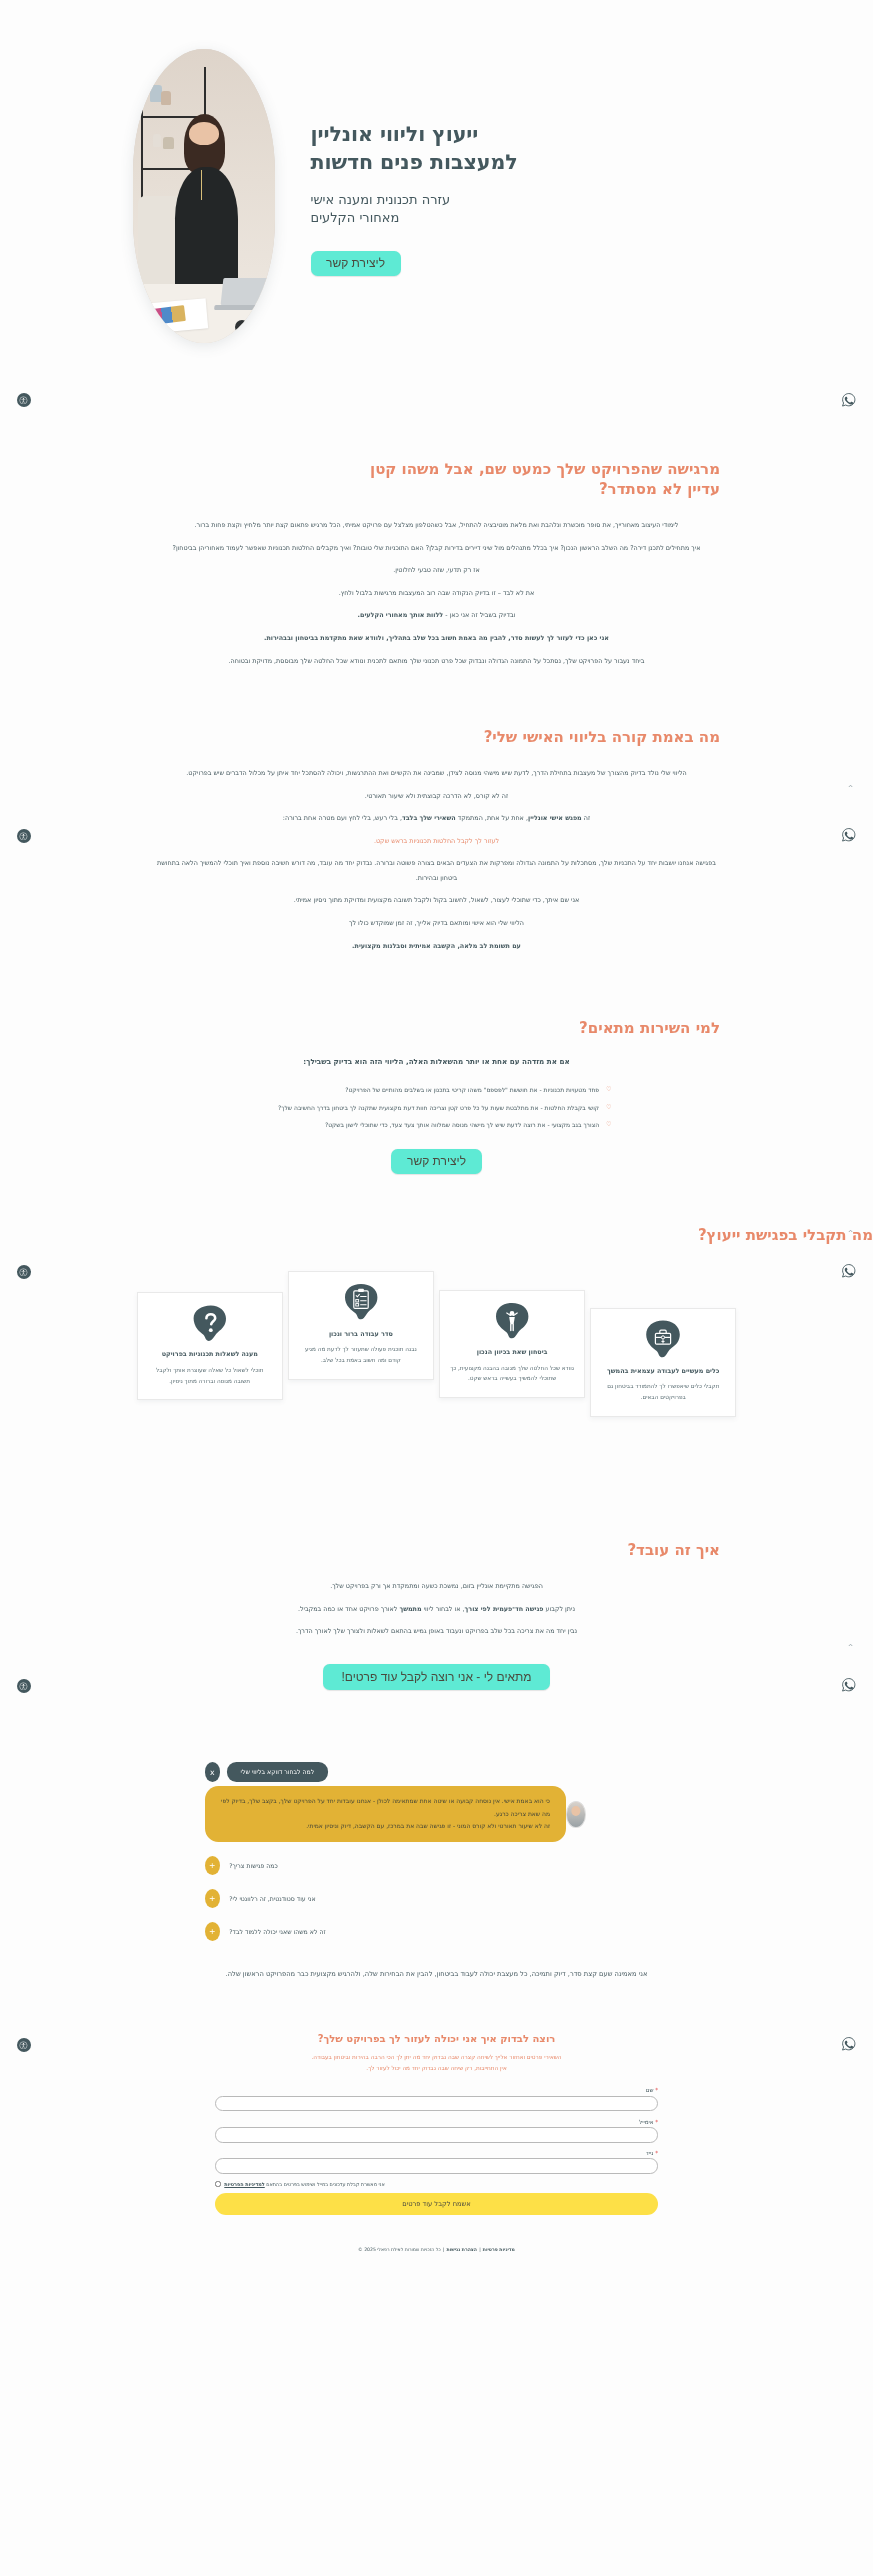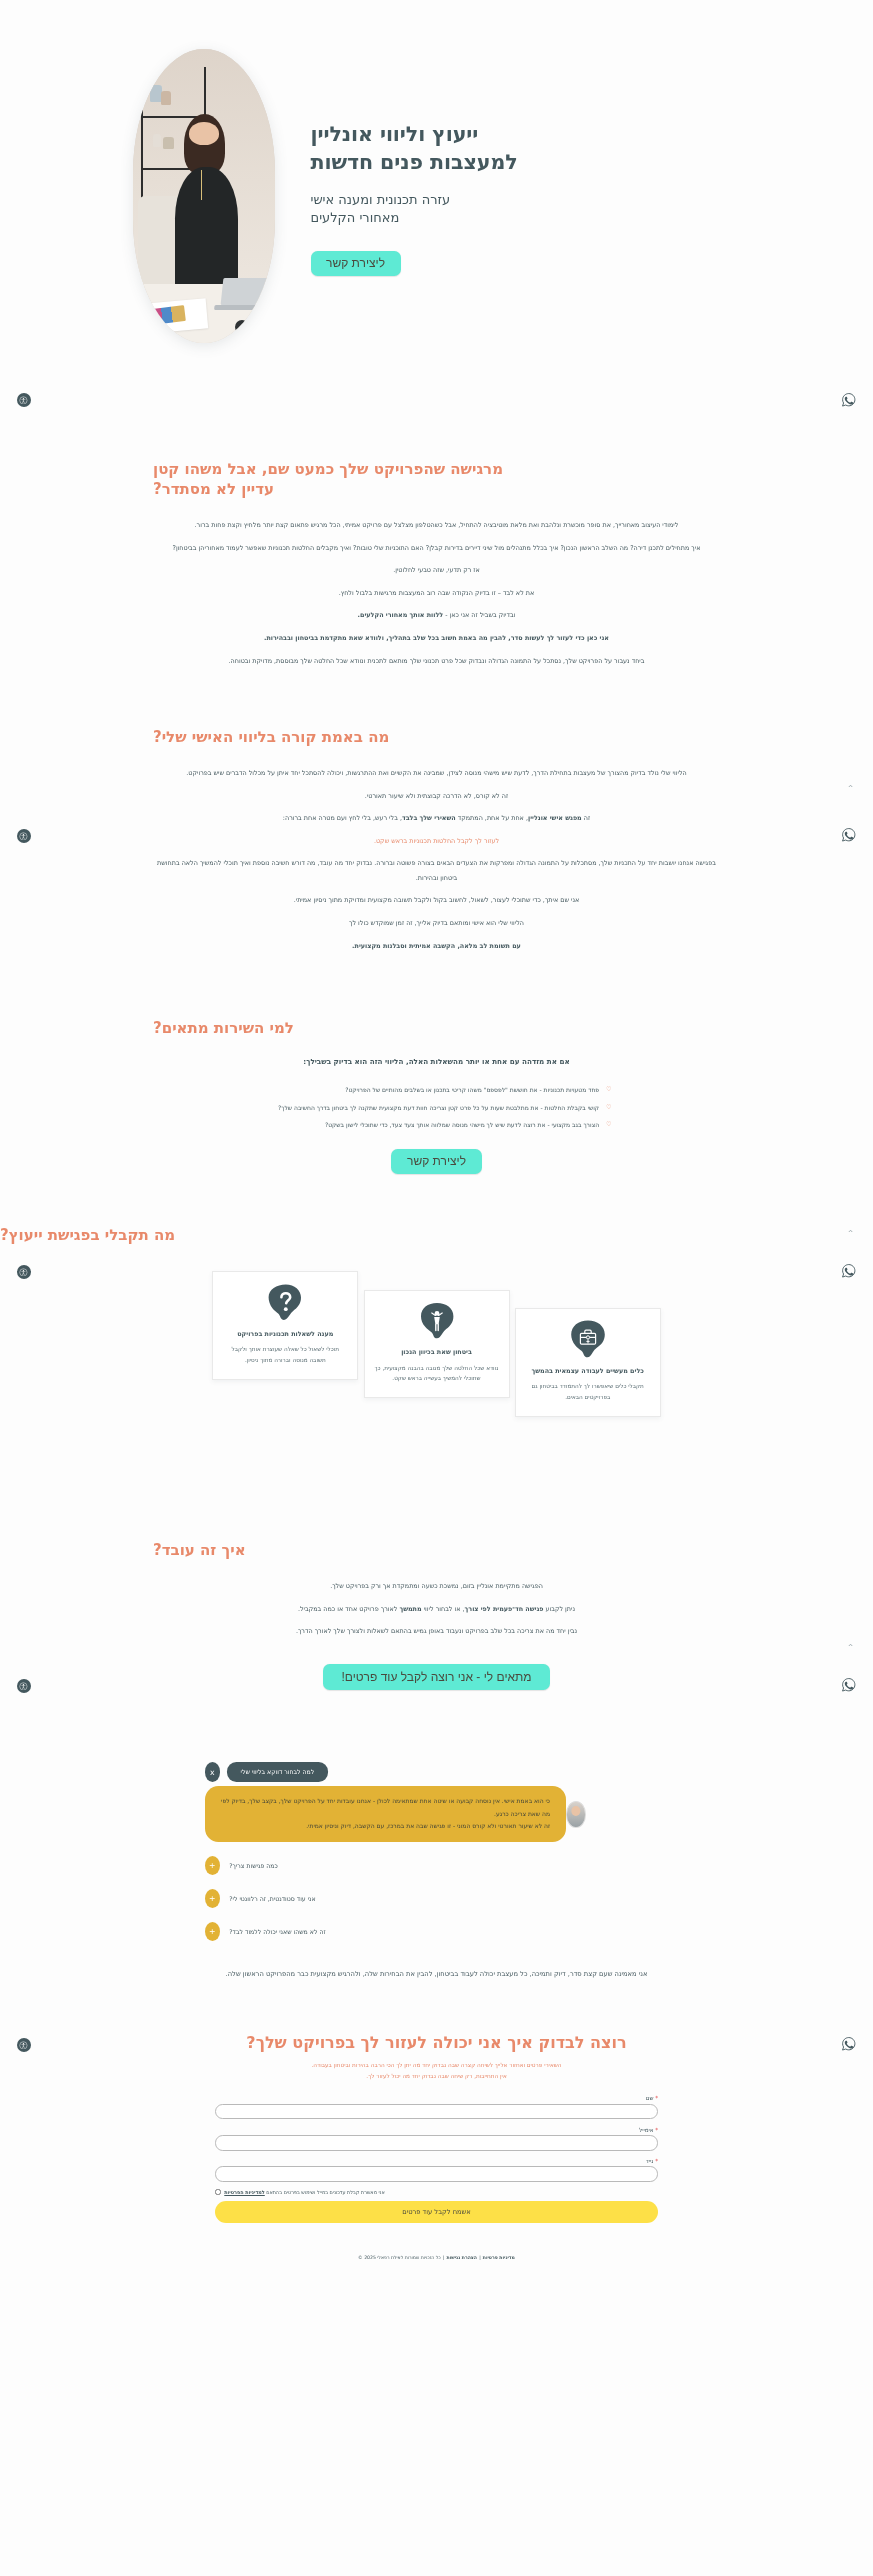--- a/index.html
+++ b/index.html
@@ -107,21 +107,21 @@
   .ph-laptop::after{ content:""; position:absolute; left:-6.2px; bottom:-4.6px; width:56px; height:4.6px; background:#b9bec2; border-radius:1.5px; }
   .ph-papers{ position:absolute; left:9%; bottom:4%; width:62px; height:30px; background:#fff; transform:rotate(-5deg); box-shadow:0 0.5px 2.1px rgba(0,0,0,.12); }
   .ph-swatch{ position:absolute; left:14%; bottom:7%; width:33px; height:15.5px;
     background:linear-gradient(90deg,#c94f86 0 30%,#4f8ac9 30% 60%,#d9b35f 60% 100%); border-radius:1.5px; transform:rotate(-7deg); }
   .ph-cup{ position:absolute; right:18%; bottom:3%; width:14.4px; height:14.4px; background:#2e3234; border-radius:50%; }
 
   
   .section{ padding:0 0 5.2px; }
   .wrap{ width:567px; margin:0 auto; }
   .sec-title{
-    text-align:left;
+    text-align:right;
     color:#e8896a;
     font-weight:bold;
     font-size:15px;
     line-height:1.35;
     margin-bottom:18.5px;
   }
   .body-txt{
     text-align:center;
     font-size:6.4px;
     line-height:2.25;
@@ -210,21 +210,21 @@
   .faq-avatar::after{ content:""; position:absolute; left:50%; top:10%; width:13.4px; height:17.5px;
     background:#3b2a22; border-radius:50% 50% 30% 30%; transform:translateX(-50%); z-index:-1; }
 
   .closing{
     text-align:center; font-size:6.7px; line-height:2.15; color:#44585e;
     width:505px; margin:26px auto 0; font-weight:500;
   }
 
   
   .form-wrap{ width:443px; margin:0 auto; padding-top:5.2px; }
-  .form-title{ text-align:center; color:#e8896a; font-weight:bold; font-size:16px; margin-bottom:8.2px; }
+  .form-title{ text-align:center; color:#e8896a; font-weight:bold; font-size:10px; margin-bottom:8.2px; }
   .form-sub{ text-align:center; color:#e8896a; font-size:5.7px; line-height:1.9; margin-bottom:13.4px; }
   .field{ margin-bottom:7.2px; }
   .field label{ display:block; font-size:5.7px; color:#44585e; margin-bottom:2.6px; text-align:right; }
   .req{ color:#e03b3b; margin-left:1.5px; }
   .field input{
     width:100%; height:15.5px; border:0.5px solid #b9b9b9; border-radius:7.7px;
     background:#fff; padding:0 7.2px; font-family:inherit; font-size:5.7px; color:#44585e;
   }
   .consent{
     display:flex; flex-direction:row-reverse; justify-content:flex-start;
@@ -385,20 +385,35 @@
               <circle cx="50" cy="31" r="6" fill="#fff"></circle>
               <path d="M37 30l9 6m17-6l-9 6" stroke="#fff" stroke-width="3" stroke-linecap="round"></path>
               <path d="M43 40h14l-3 18H46z" fill="#fff"></path>
               <path d="M47 58v16m6-16v16" stroke="#fff" stroke-width="3.5" stroke-linecap="round"></path>
             </svg>
           </div>
           <div class="card-title">ביטחון שאת בכיוון הנכון</div>
           <div class="card-desc">נוודא שכל החלטה שלך מגובה בהבנה מקצועית, כך שתוכלי להמשיך בעשייה בראש שקט.</div>
         </div>
 
+        <div class="card">
+          <div class="card-icon">
+            <svg class="blob" viewBox="0 0 100 100" aria-hidden="true">
+              <path fill="#44585e" d="M50 5c23 0 41 13 41 33 0 15-8 25-18 32-8 6-10 14-16 20-5 5-14 4-16-4-2-9-13-12-20-21C13 57 10 47 10 38 10 18 27 5 50 5z"></path>
+              <rect x="32" y="22" width="36" height="44" rx="3" fill="none" stroke="#fff" stroke-width="3"></rect>
+              <rect x="43" y="17" width="14" height="8" rx="2" fill="#fff"></rect>
+              <path d="M38 34l3 3 5-6" stroke="#fff" stroke-width="2.6" fill="none" stroke-linecap="round"></path>
+              <rect x="37" y="44" width="7" height="6" fill="none" stroke="#fff" stroke-width="2.4"></rect>
+              <rect x="37" y="54" width="7" height="6" fill="none" stroke="#fff" stroke-width="2.4"></rect>
+              <path d="M49 36h14M49 47h14M49 57h14" stroke="#fff" stroke-width="2.6" stroke-linecap="round"></path>
+            </svg>
+          </div>
+          <div class="card-title">סדר עבודה ברור ונכון</div>
+          <div class="card-desc">נבנה תוכנית פעולה שתעזור לך לדעת מה מגיע קודם ומה חשוב באמת בכל שלב.</div>
+        </div>
 
         <div class="card">
           <div class="card-icon">
             <svg class="blob" viewBox="0 0 100 100" aria-hidden="true">
               <path fill="#44585e" d="M52 6c22 0 38 14 38 33 0 17-10 26-19 33-8 6-11 15-17 20-5 5-14 3-16-5-2-9-12-12-19-21C12 57 9 47 9 38 9 18 29 6 52 6z"></path>
               <path d="M41 38c0-6 5-10 11-10s11 4 11 10c0 7-9 8-10 15" fill="none" stroke="#fff" stroke-width="6.5" stroke-linecap="round"></path>
               <circle cx="52" cy="68" r="4.8" fill="#fff"></circle>
             </svg>
           </div>
           <div class="card-title">מענה לשאלות תכנוניות בפרויקט</div>

